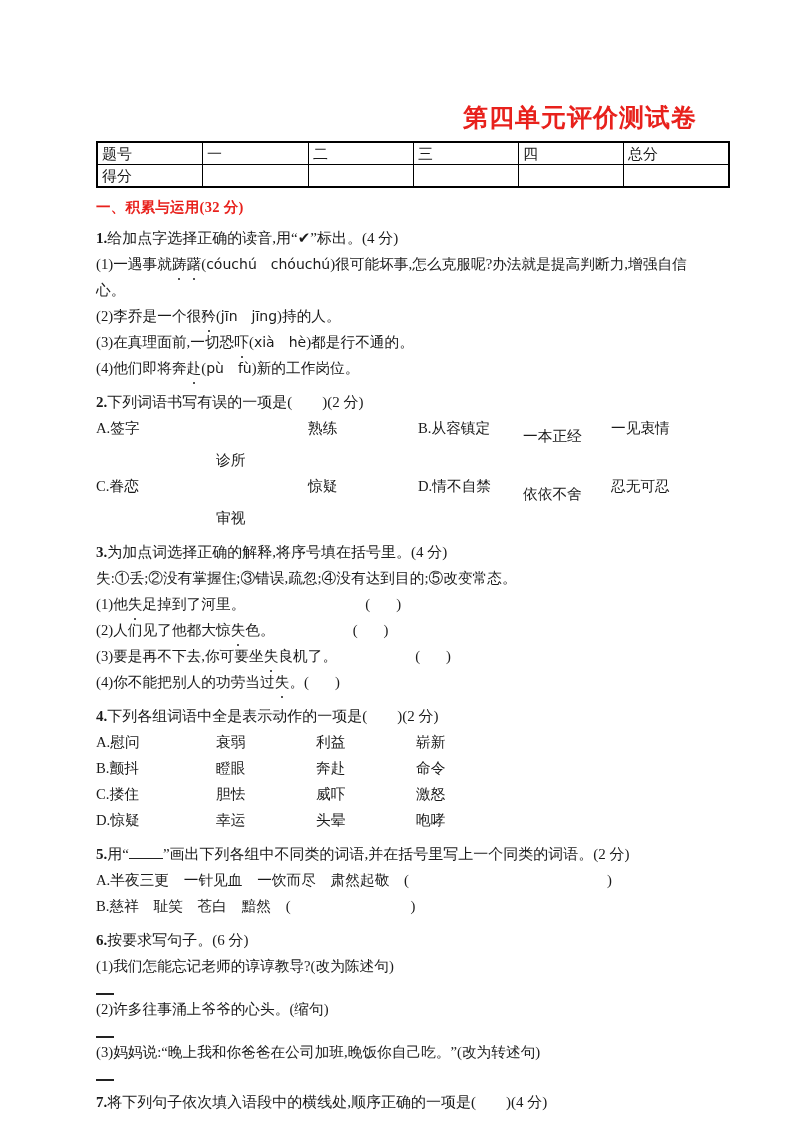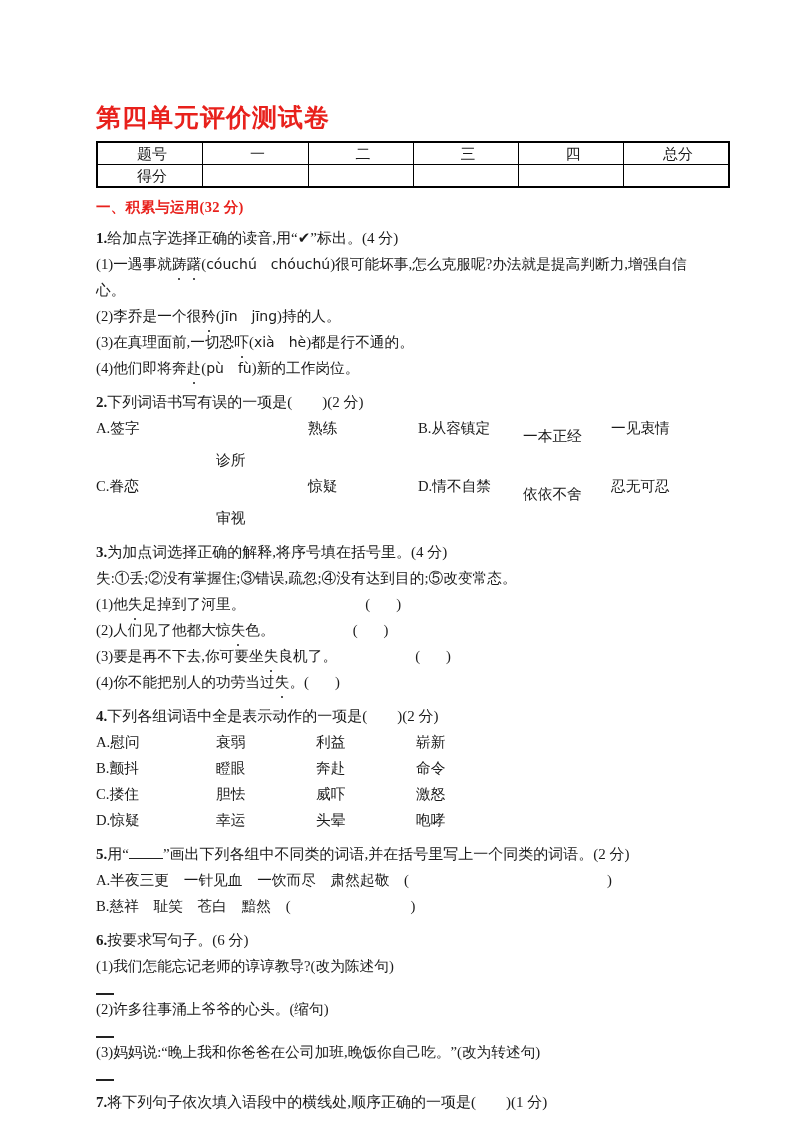--- a/index.html
+++ b/index.html
@@ -23,21 +23,21 @@
   }
   .content {
     position: absolute;
     left: 96px;
     top: 0;
     width: 601px;
   }
 
   
   .title {
-    text-align: left;
+    text-align: right;
     color: #e8211c;
     font-weight: bold;
     font-size: 25px;
     letter-spacing: 1px;
     margin-top: 102px;
     line-height: 1.2;
     font-family: "Liberation Sans", "DejaVu Sans", sans-serif;
   }
   .subtitle {
     text-align: center;
@@ -48,21 +48,20 @@
   }
   .subtitle .gap { display: inline-block; width: 18px; }
 
   
   .score-table {
     margin-top: 9px;
     width: 601px;
     border-collapse: collapse;
     table-layout: fixed;
     border: 2px solid #000;
-    text-align: center;
   }
   .score-table td {
     border: 1px solid #000;
     height: 21px;
     padding: 0 0 0 4px;
     font-size: 15px;
     line-height: 21px;
     vertical-align: middle;
     font-family: "Liberation Sans", "DejaVu Sans", sans-serif;
   }
@@ -254,17 +253,17 @@
       <span class="qnum">6.</span><span>按要求写句子。(6 分)</span>
     </div>
     <div class="sub">(1)我们怎能忘记老师的谆谆教导?(改为陈述句)</div>
     <div class="ansline"></div>
     <div class="sub">(2)许多往事涌上爷爷的心头。(缩句)</div>
     <div class="ansline"></div>
     <div class="sub">(3)妈妈说:“晚上我和你爸爸在公司加班,晚饭你自己吃。”(改为转述句)</div>
     <div class="ansline"></div>
 
     <div class="q">
-      <span class="qnum">7.</span><span>将下列句子依次填入语段中的横线处,顺序正确的一项是(  )(1 分)</span>
+      <span class="qnum">7.</span><span>将下列句子依次填入语段中的横线处,顺序正确的一项是(  )(4 分)</span>
     </div>
 
   </div>
 </div>
 
 </body></html>

